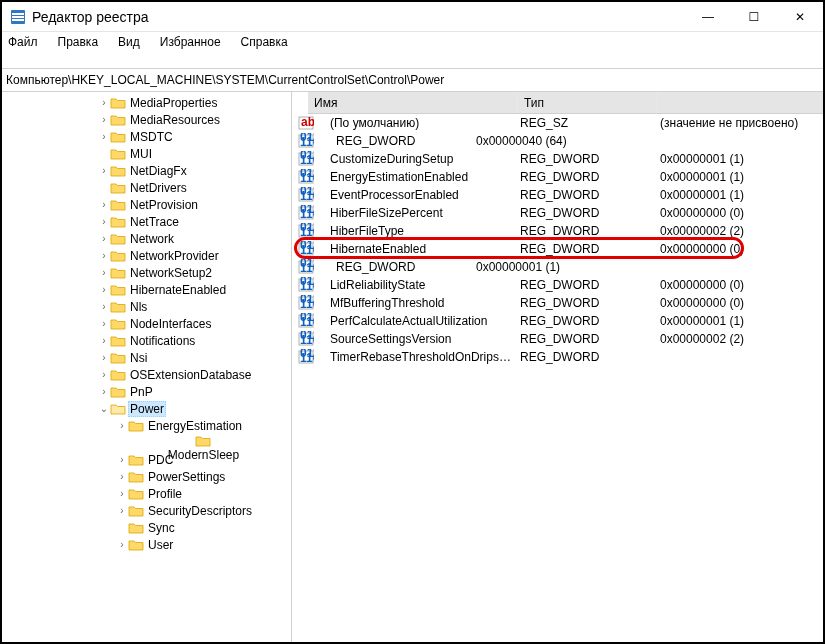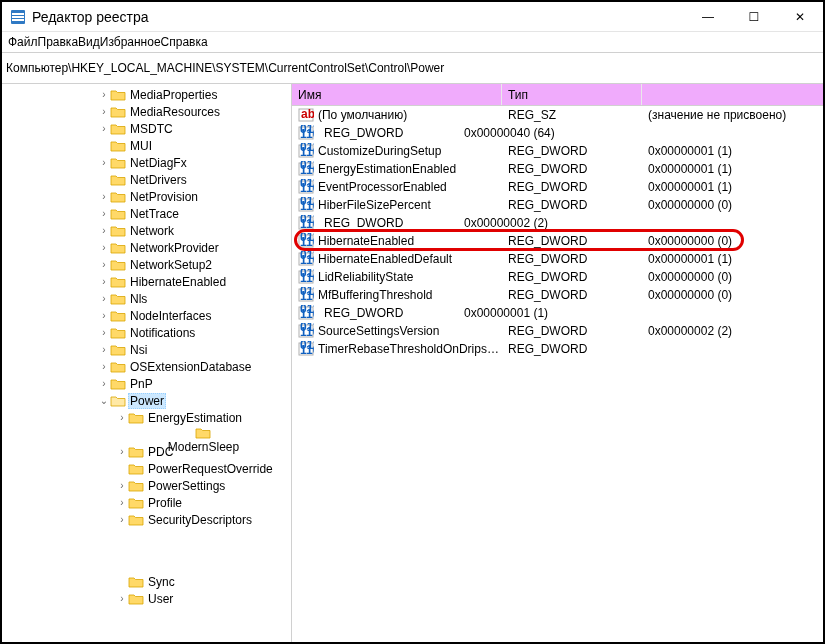--- a/index.html
+++ b/index.html
@@ -1,38 +1,38 @@
 <!DOCTYPE html>
 <html><head>
 <meta charset="utf-8">
 <style>
 * { box-sizing: border-box; margin: 0; padding: 0; font-family: "Segoe UI", Tahoma, sans-serif; font-size: 12px; }
 body { background: #fff; border: 2px solid #000; width: 825px; height: 644px; overflow: hidden; display: flex; flex-direction: column; }
 .titlebar { height: 30px; background: #fff; display: flex; align-items: center; border-bottom: 1px solid #e5e5e5; }
 .titlebar .icon { width: 16px; height: 16px; margin: 0 6px 0 8px; display:inline-block;}
 .titlebar .title { flex: 1; font-size: 14px; color: #000; }
 .titlebar .winbtn { width: 46px; height: 30px; display: flex; align-items: center; justify-content: center; color: #000; cursor: default; }
-.menubar { height: 20px; padding: 0 6px; display: flex; gap: 0; align-items: center; color: #000; }
+.menubar { height: 20px; padding: 0 6px; display: flex; gap: 20px; align-items: center; color: #000; }
 .menubar span { cursor: default; }
-.addrbar { height: 32px; border-top: 1px solid #d0d0d0; border-bottom: 1px solid #d0d0d0; display: flex; align-items: center; padding: 0 4px; }
+.addrbar { height: 24px; border-top: 1px solid #d0d0d0; border-bottom: 1px solid #d0d0d0; display: flex; align-items: center; padding: 0 4px; margin-top: 16px; }
 .content { flex: 1; display: flex; overflow: hidden; }
 .tree { width: 290px; border-right: 1px solid #d0d0d0; overflow-y: auto; overflow-x: hidden; padding-top: 2px; }
 .list { flex: 1; overflow: auto; }
 .row { display: flex; align-items: center; height: 17px; white-space: nowrap; cursor: default; }
 .row .tw { display:inline-block; width: 12px; text-align: center; color: #6b6b6b; font-size: 10px; line-height: 10px;}
 .row .fold { width: 16px; height: 14px; display: inline-block; margin-right: 2px; }
 .row .lbl { padding: 0 2px; }
 .row.selected .lbl { background: #cce8ff; border: 1px dotted #99d1ff; padding: 0 1px; }
-.listhdr { display: flex; border-bottom: 1px solid #d0d0d0; height: 22px; align-items: center; background: #f0abfc; position: sticky; top:0; }
+.listhdr { display: flex; border-bottom: 1px solid #d0d0d0; height: 22px; align-items: center; background: #e5e5e5; position: sticky; top:0;margin-left:16px; }
 .listhdr div { padding: 0 6px; color: #000; border-right: 1px solid #e9e9e9; height:100%; display:flex; align-items:center;}
 .col-name { width: 210px; }
 .col-type { width: 140px; }
 .col-val { flex: 1; }
 .lrow { display: flex; align-items: center; height: 18px; position: relative; cursor:default;}
-.lrow .ic { width: 16px; height: 16px; margin: 0 4px 0 6px; display:inline-block; flex-shrink:0;}
+.lrow .ic { width: 16px; height: 16px; margin: 0 16px 0 6px; display:inline-block; flex-shrink:0;}
 .lrow .nm { width: 184px; overflow: hidden; text-overflow: ellipsis; white-space: nowrap; }
 .lrow .tp { width: 140px; padding-left:6px;}
 .lrow .vl { flex: 1; padding-left:6px;}
 .highlight-ring { position: absolute; border: 3px solid #e00000; border-radius: 12px; pointer-events: none; }
 
 .fold svg, .titlebar .icon svg, .lrow .ic svg { display:block; }
 </style>
 </head>
 <body>
 
@@ -263,29 +263,20 @@
       <div class="row" style="padding-left: 114px;">
         <span class="tw">›</span>
         <span class="fold">
           <svg width="16" height="14">
             <path d="M1 3 h5 l1.5 1.5 H15 V12 H1 Z" fill="#ffd968" stroke="#d9a400" stroke-width="0.8"></path>
           </svg>
         </span>
         <span class="lbl">PDC</span>
       </div>
       <div class="row" style="padding-left: 114px;">
-        <span class="tw"></span>
-        <span class="fold">
-          <svg width="16" height="14">
-            <path d="M1 3 h5 l1.5 1.5 H15 V12 H1 Z" fill="#ffd968" stroke="#d9a400" stroke-width="0.8"></path>
-          </svg>
-        </span>
-        <span class="lbl">PowerRequestOverride</span>
-      </div>
-      <div class="row" style="padding-left: 114px;">
         <span class="tw">›</span>
         <span class="fold">
           <svg width="16" height="14">
             <path d="M1 3 h5 l1.5 1.5 H15 V12 H1 Z" fill="#ffd968" stroke="#d9a400" stroke-width="0.8"></path>
           </svg>
         </span>
         <span class="lbl">PowerSettings</span>
       </div>
       <div class="row" style="padding-left: 114px;">
         <span class="tw">›</span>
@@ -298,21 +289,21 @@
       </div>
       <div class="row" style="padding-left: 114px;">
         <span class="tw">›</span>
         <span class="fold">
           <svg width="16" height="14">
             <path d="M1 3 h5 l1.5 1.5 H15 V12 H1 Z" fill="#ffd968" stroke="#d9a400" stroke-width="0.8"></path>
           </svg>
         </span>
         <span class="lbl">SecurityDescriptors</span>
       </div>
-      <div class="row" style="padding-left: 114px; margin-top: 45px;">
+      <div class="row" style="padding-left: 114px;">
         <span class="tw"></span>
         <span class="fold">
           <svg width="16" height="14">
             <path d="M1 3 h5 l1.5 1.5 H15 V12 H1 Z" fill="#ffd968" stroke="#d9a400" stroke-width="0.8"></path>
           </svg>
         </span>
         <span class="lbl">Sync</span>
       </div>
       <div class="row" style="padding-left: 114px;">
         <span class="tw">›</span>
@@ -401,20 +392,21 @@
           <span class="vl">0x00000000 (0)</span>
         </div>
         <div class="lrow">
           <span class="ic">
             <svg width="16" height="16">
               <rect x="1" y="2" width="14" height="12" fill="#fff" stroke="#b0b0b0"></rect>
               <text x="2" y="8" font-size="5" fill="#1060c0" font-weight="bold">011</text>
               <text x="2" y="13" font-size="5" fill="#1060c0" font-weight="bold">110</text>
             </svg>
           </span>
+          <span class="nm">HiberFileType</span>
           <span class="tp">REG_DWORD</span>
           <span class="vl">0x00000002 (2)</span>
         </div>
         <div class="lrow">
           <span class="ic">
             <svg width="16" height="16">
               <rect x="1" y="2" width="14" height="12" fill="#fff" stroke="#b0b0b0"></rect>
               <text x="2" y="8" font-size="5" fill="#1060c0" font-weight="bold">011</text>
               <text x="2" y="13" font-size="5" fill="#1060c0" font-weight="bold">110</text>
             </svg>
@@ -424,21 +416,20 @@
           <span class="vl">0x00000000 (0)</span>
         </div>
         <div class="lrow">
           <span class="ic">
             <svg width="16" height="16">
               <rect x="1" y="2" width="14" height="12" fill="#fff" stroke="#b0b0b0"></rect>
               <text x="2" y="8" font-size="5" fill="#1060c0" font-weight="bold">011</text>
               <text x="2" y="13" font-size="5" fill="#1060c0" font-weight="bold">110</text>
             </svg>
           </span>
-          <span class="nm">HibernateEnabledDefault</span>
           <span class="tp">REG_DWORD</span>
           <span class="vl">0x00000001 (1)</span>
         </div>
         <div class="lrow">
           <span class="ic">
             <svg width="16" height="16">
               <rect x="1" y="2" width="14" height="12" fill="#fff" stroke="#b0b0b0"></rect>
               <text x="2" y="8" font-size="5" fill="#1060c0" font-weight="bold">011</text>
               <text x="2" y="13" font-size="5" fill="#1060c0" font-weight="bold">110</text>
             </svg>
@@ -460,20 +451,21 @@
           <span class="vl">0x00000000 (0)</span>
         </div>
         <div class="lrow">
           <span class="ic">
             <svg width="16" height="16">
               <rect x="1" y="2" width="14" height="12" fill="#fff" stroke="#b0b0b0"></rect>
               <text x="2" y="8" font-size="5" fill="#1060c0" font-weight="bold">011</text>
               <text x="2" y="13" font-size="5" fill="#1060c0" font-weight="bold">110</text>
             </svg>
           </span>
+          <span class="nm">PerfCalculateActualUtilization</span>
           <span class="tp">REG_DWORD</span>
           <span class="vl">0x00000001 (1)</span>
         </div>
         <div class="lrow">
           <span class="ic">
             <svg width="16" height="16">
               <rect x="1" y="2" width="14" height="12" fill="#fff" stroke="#b0b0b0"></rect>
               <text x="2" y="8" font-size="5" fill="#1060c0" font-weight="bold">011</text>
               <text x="2" y="13" font-size="5" fill="#1060c0" font-weight="bold">110</text>
             </svg>

